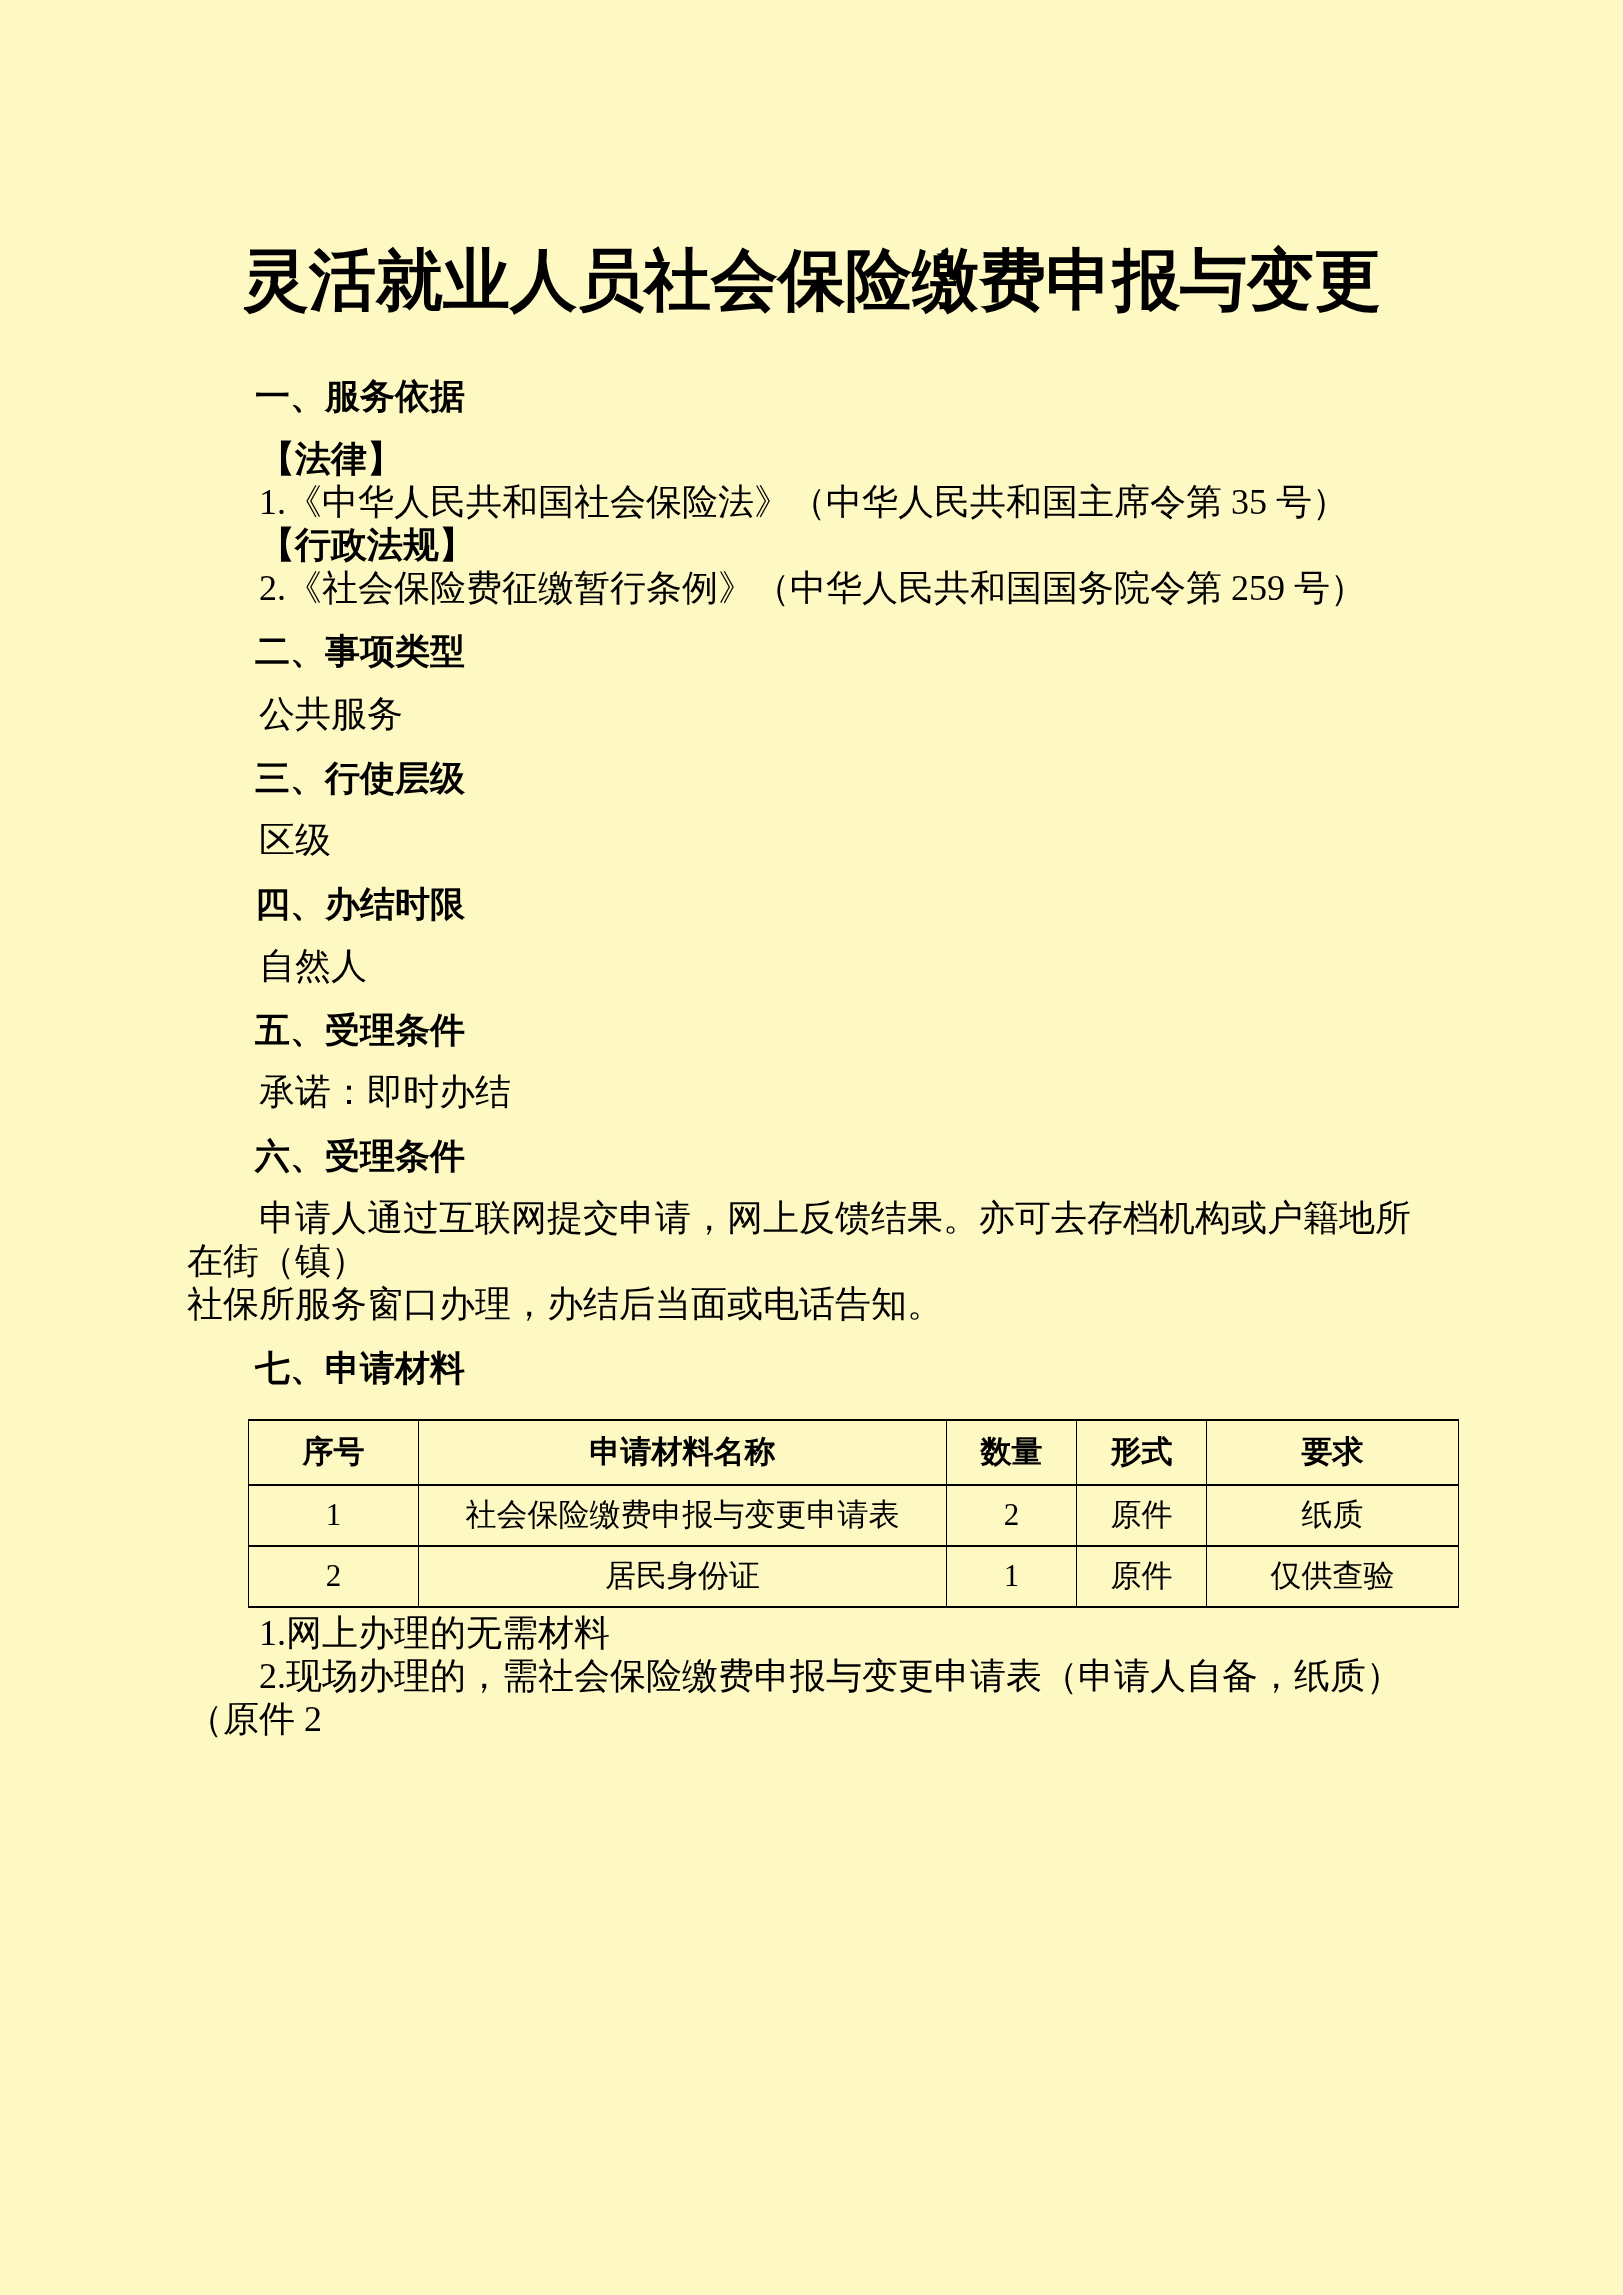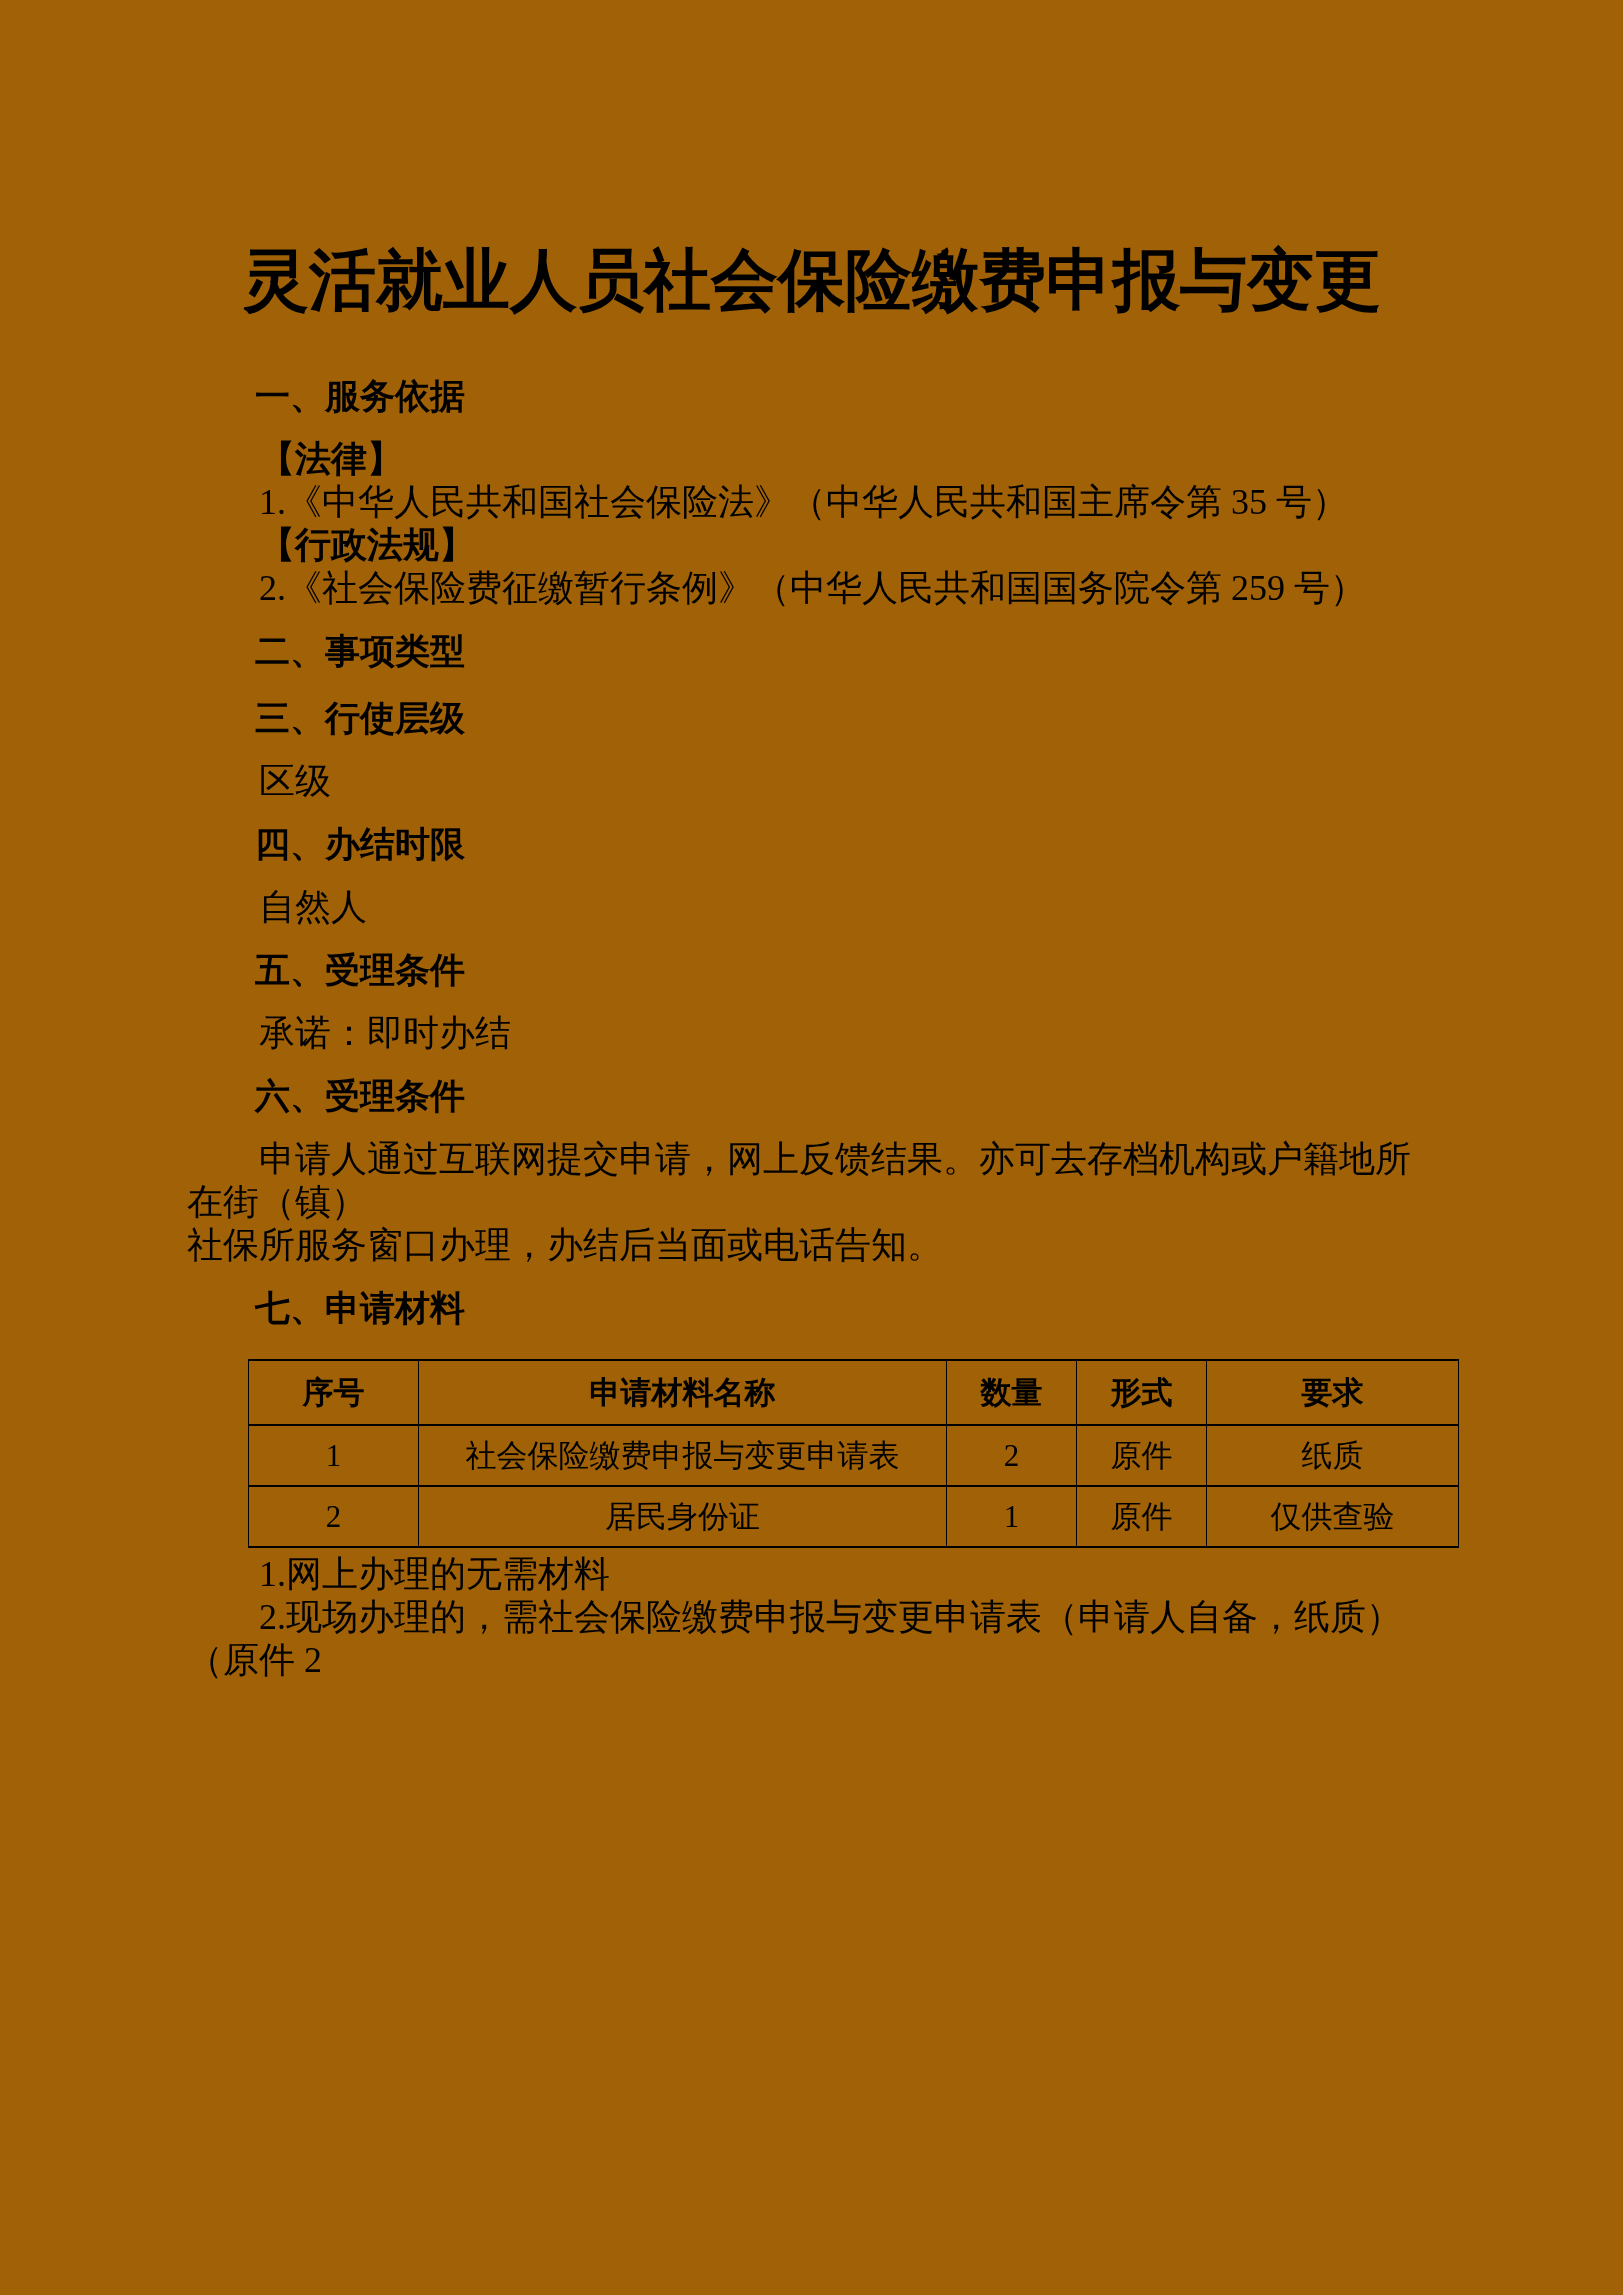--- a/index.html
+++ b/index.html
@@ -4,21 +4,21 @@
 <style>
   html, body {
     margin: 0;
     padding: 0;
     background: #ffffff;
   }
   .page {
     position: relative;
     width: 1623px;
     height: 2295px;
-    background: #a16207;
+    background: #fef9c3;
     box-sizing: border-box;
     padding: 235px 187px 0 187px;
     color: #000000;
     font-family: "Liberation Serif", "DejaVu Serif", serif;
     overflow: hidden;
   }
   .doc-title {
     font-family: "Liberation Sans", "DejaVu Sans", sans-serif;
     font-weight: 900;
     font-size: 67px;
@@ -89,20 +89,21 @@
 
   <h1 class="doc-title">灵活就业人员社会保险缴费申报与变更</h1>
 
   <h2 class="sec-heading">一、服务依据</h2>
   <p class="para indent bold">【法律】</p>
   <p class="para indent">1.《中华人民共和国社会保险法》（中华人民共和国主席令第 35 号）</p>
   <p class="para indent bold">【行政法规】</p>
   <p class="para indent">2.《社会保险费征缴暂行条例》（中华人民共和国国务院令第 259 号）</p>
 
   <h2 class="sec-heading">二、事项类型</h2>
+  <p class="para indent">公共服务</p>
 
   <h2 class="sec-heading">三、行使层级</h2>
   <p class="para indent">区级</p>
 
   <h2 class="sec-heading">四、办结时限</h2>
   <p class="para indent">自然人</p>
 
   <h2 class="sec-heading">五、受理条件</h2>
   <p class="para indent">承诺：即时办结</p>
 

